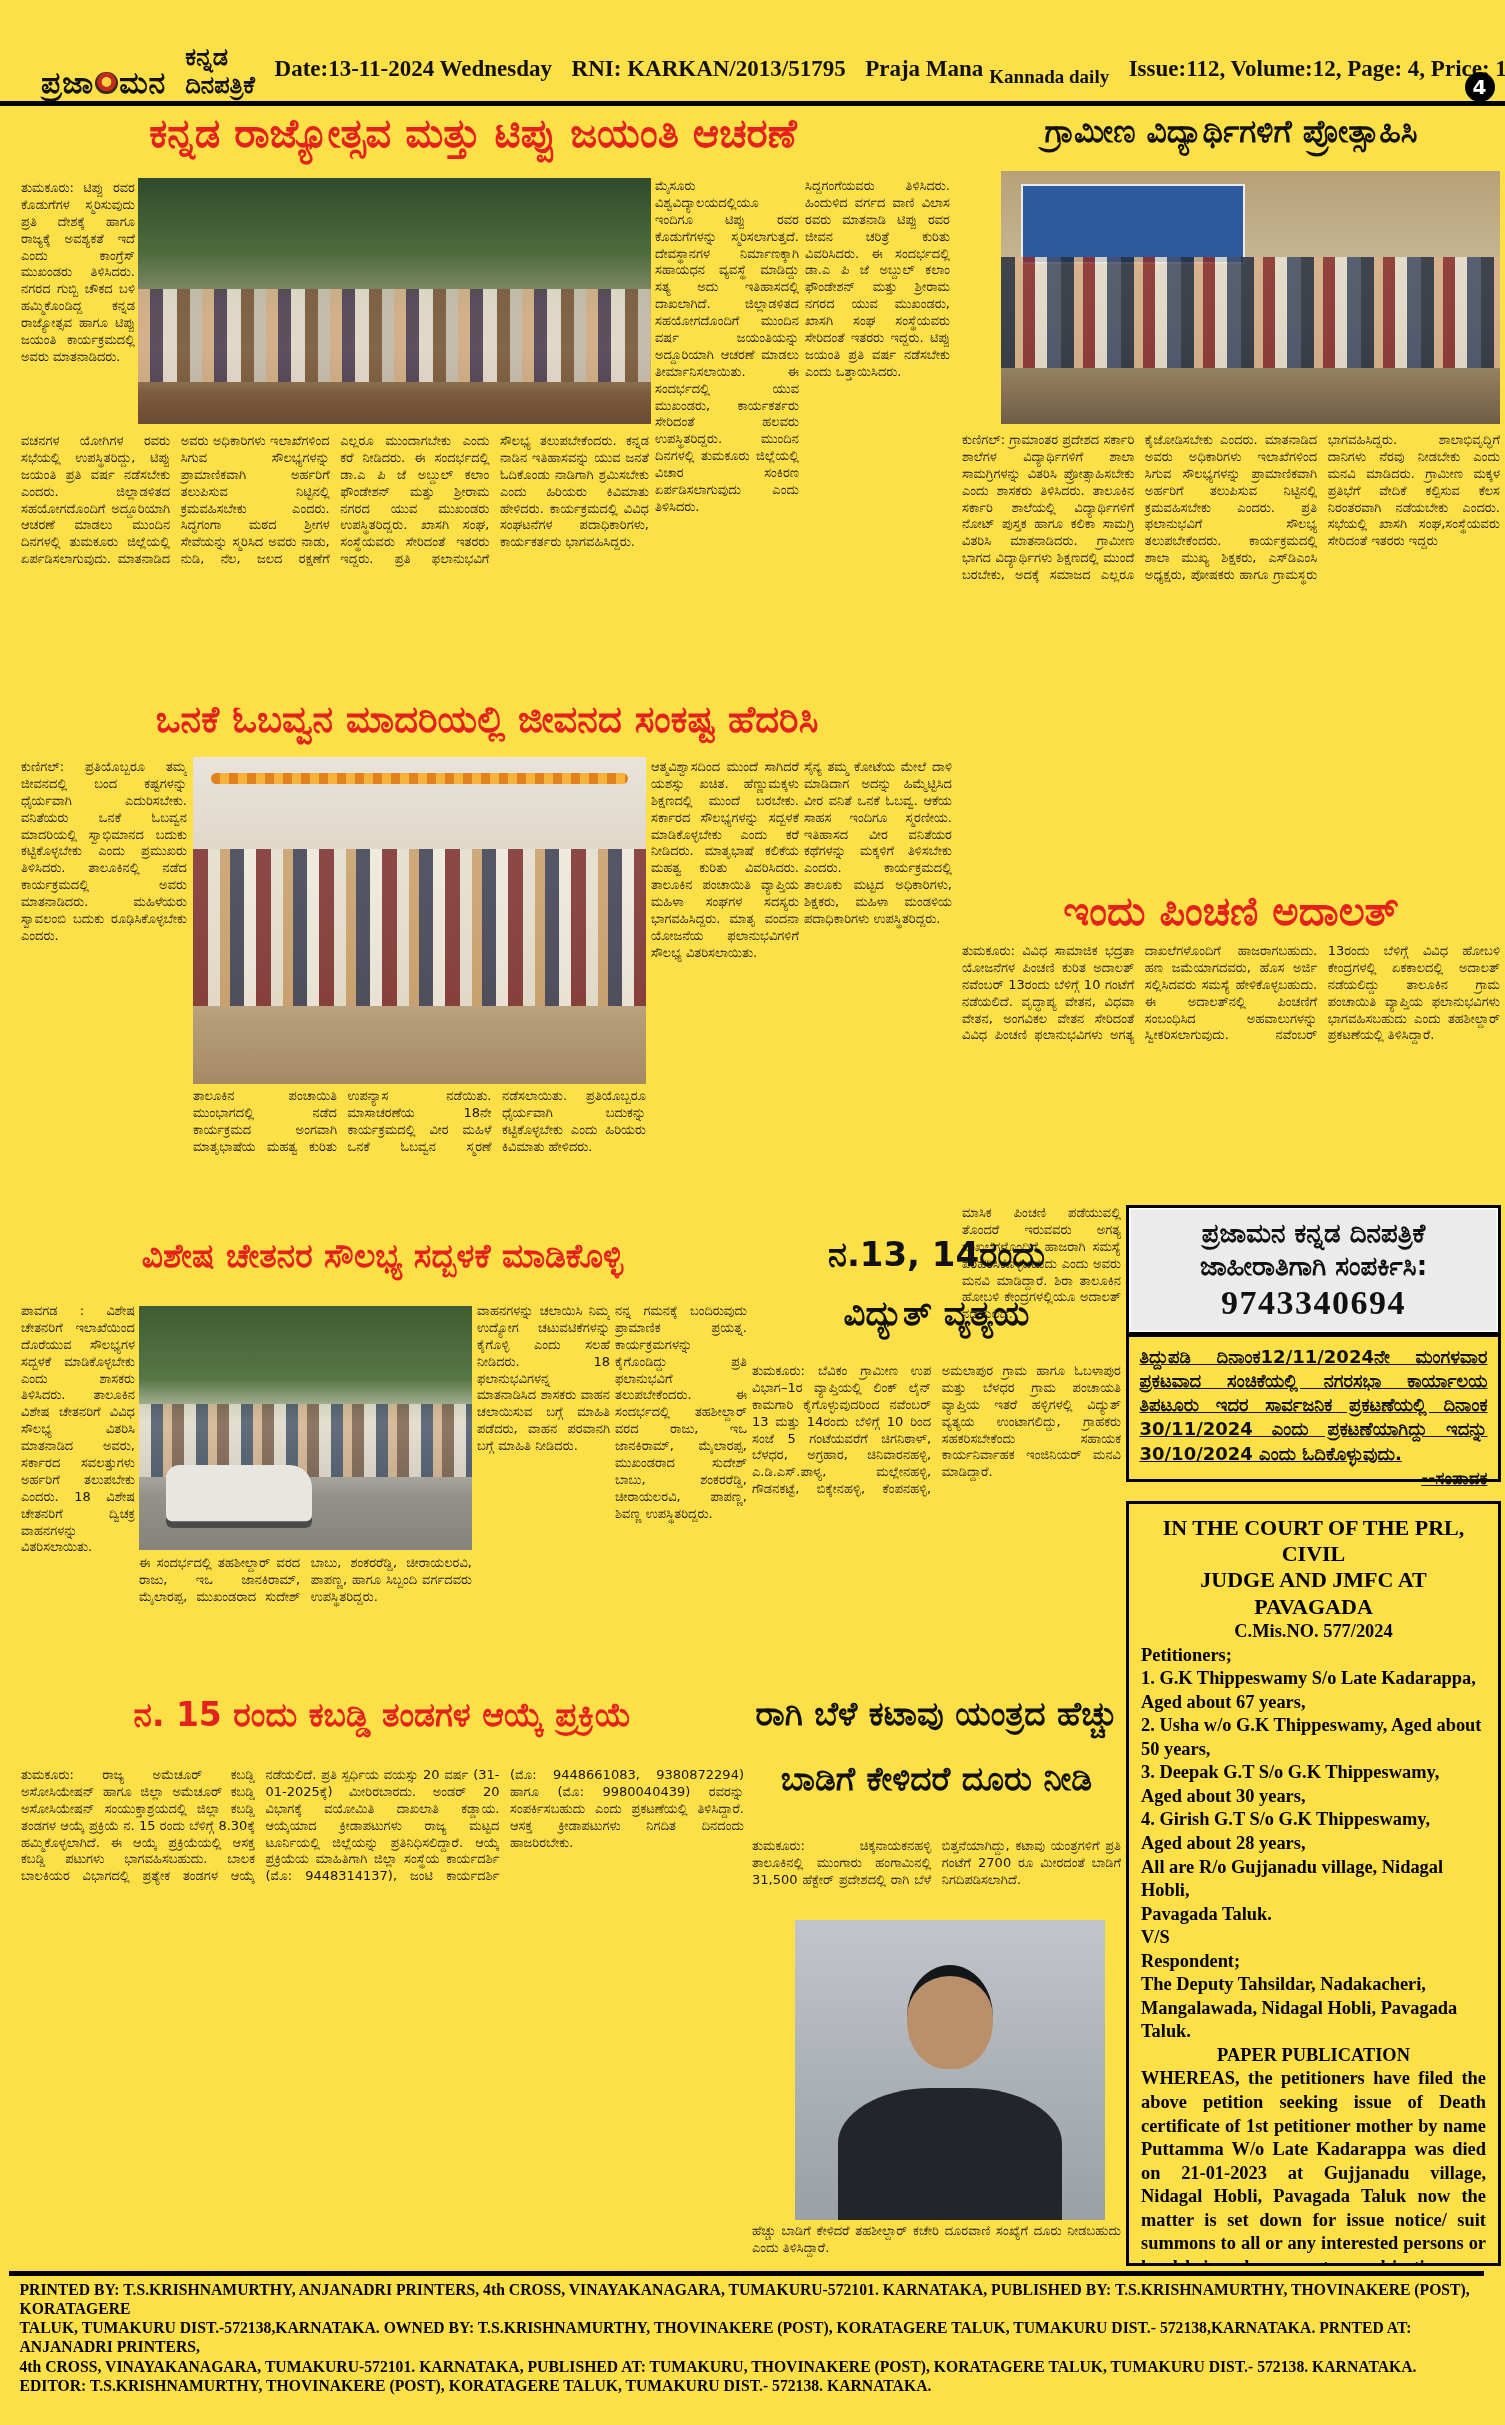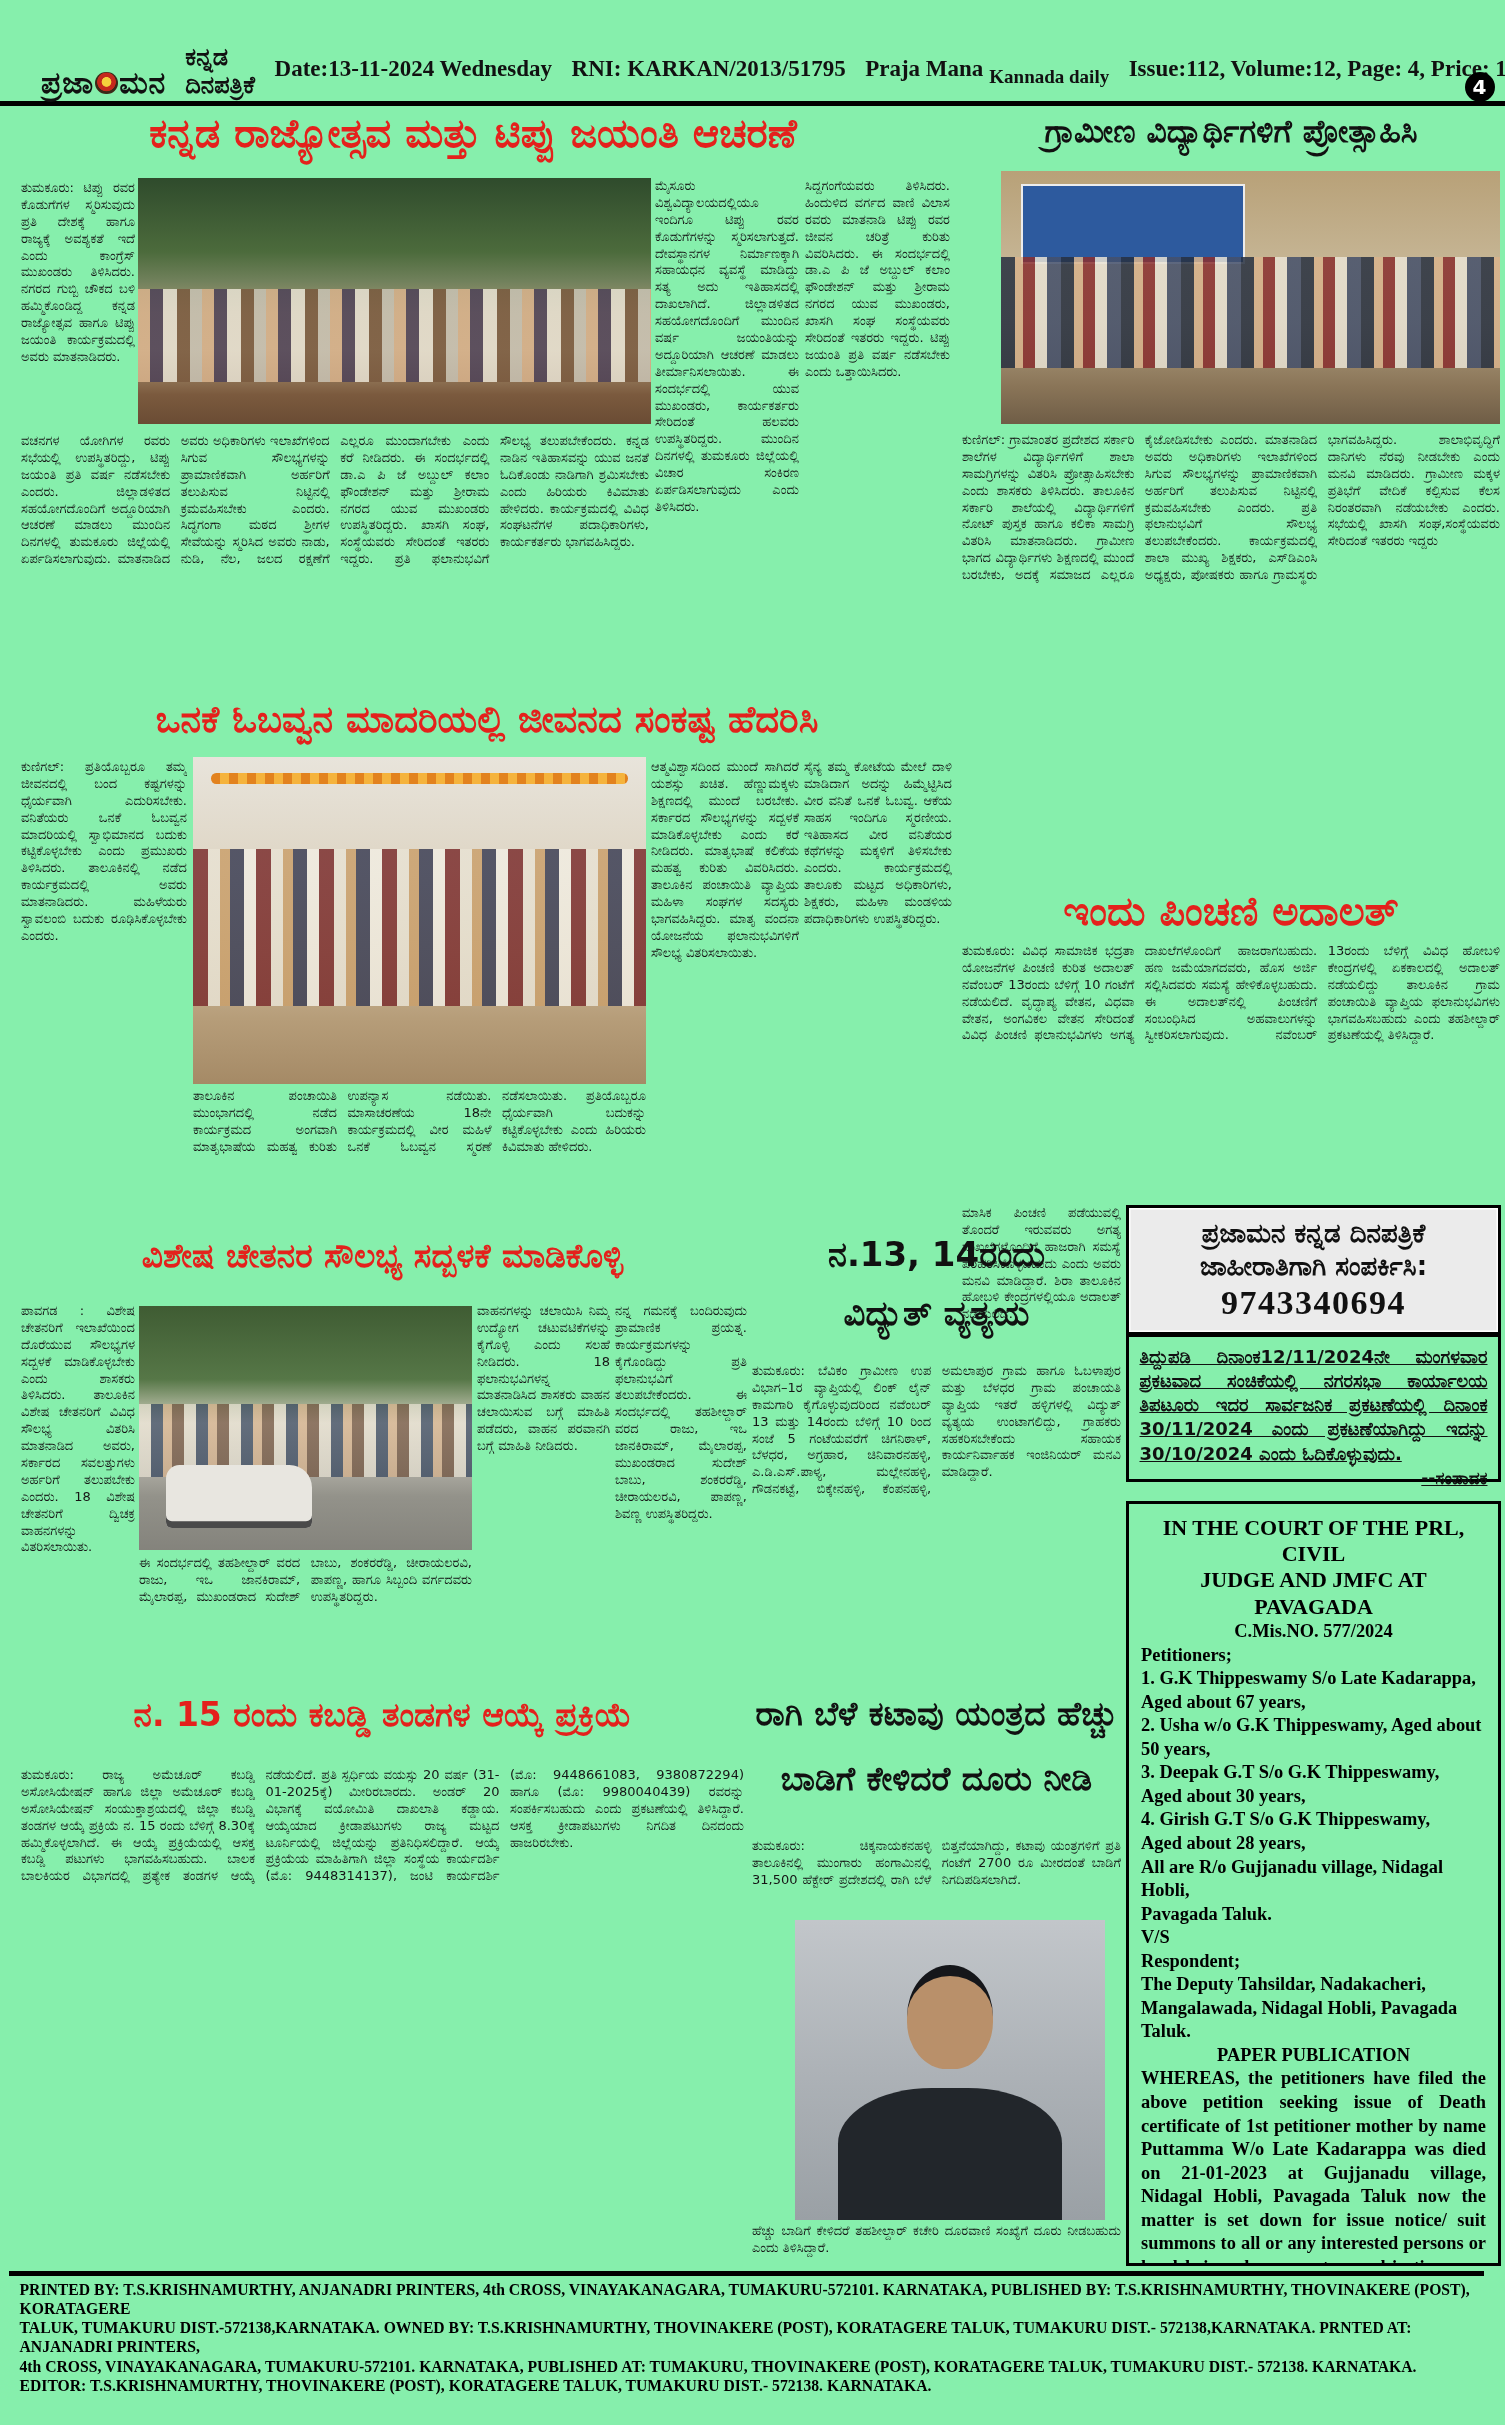--- a/index.html
+++ b/index.html
@@ -1,16 +1,16 @@
 <!DOCTYPE html>
 <html style="font-size:12px"><head>
 <meta charset="utf-8">
 <style>
   html,body{margin:0;padding:0;background:#888;}
-  #page{position:relative;width:1505px;height:2426px;background:#86efac;overflow:hidden;
+  #page{position:relative;width:1505px;height:2426px;background:#fde047;overflow:hidden;
         font-family:"DejaVu Sans",sans-serif;color:#111;}
   .abs{position:absolute;}
   
   #masthead{left:0;top:69px;width:1505px;height:37px;border-bottom:5.2px solid #000;
             display:flex;align-items:flex-end;gap:19.5px;padding-left:41px;box-sizing:border-box;}
   #logo{font-size:30px;font-weight:bold;letter-spacing:0.7px;display:flex;align-items:center;}
   #emblem{display:inline-block;width:22.5px;height:22.5px;border-radius:50%;margin:0 1.5px;
           background:radial-gradient(circle at 50% 45%, #f5d23c 0 4.5px, #c42a1d 5.2px 9px, #3a2a18 9.7px 11.2px);}
   .mh-kn-small{font-size:24px;font-weight:bold;padding-bottom:2.2px;margin-top:40px;}
   .mh-serif{font-family:"Liberation Serif",serif;font-weight:bold;font-size:23px;padding-bottom:19px;white-space:nowrap;}

